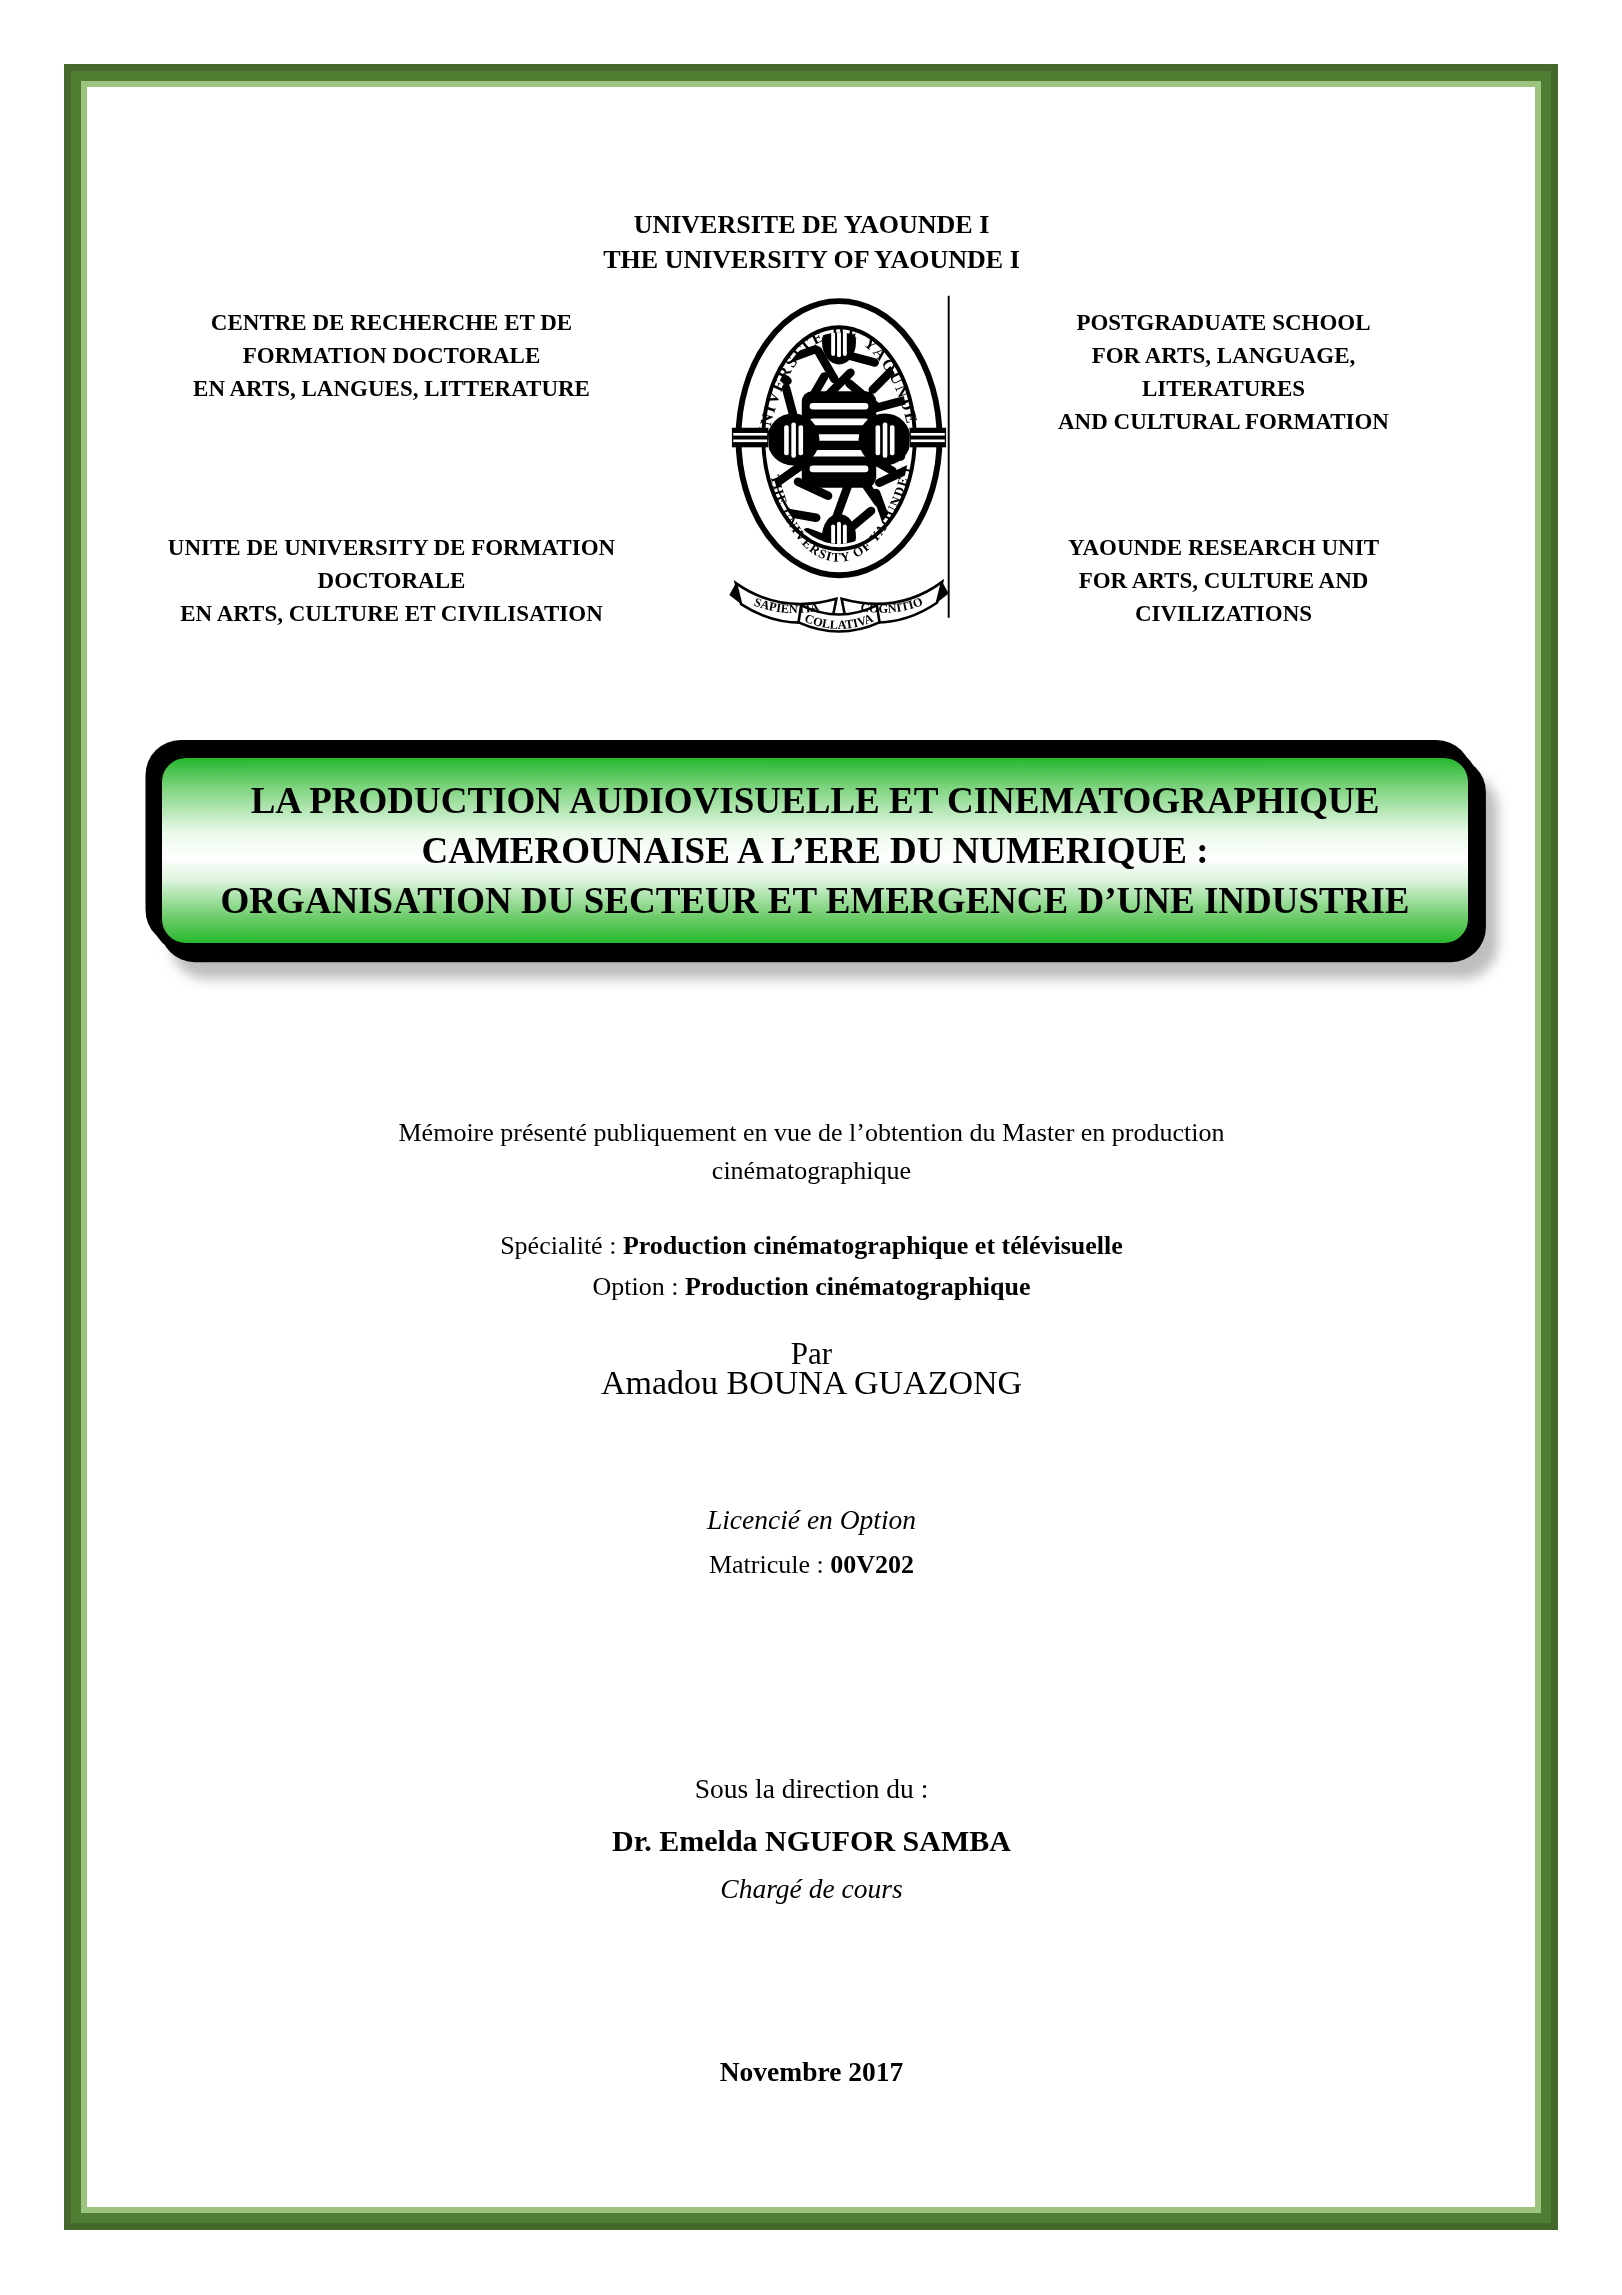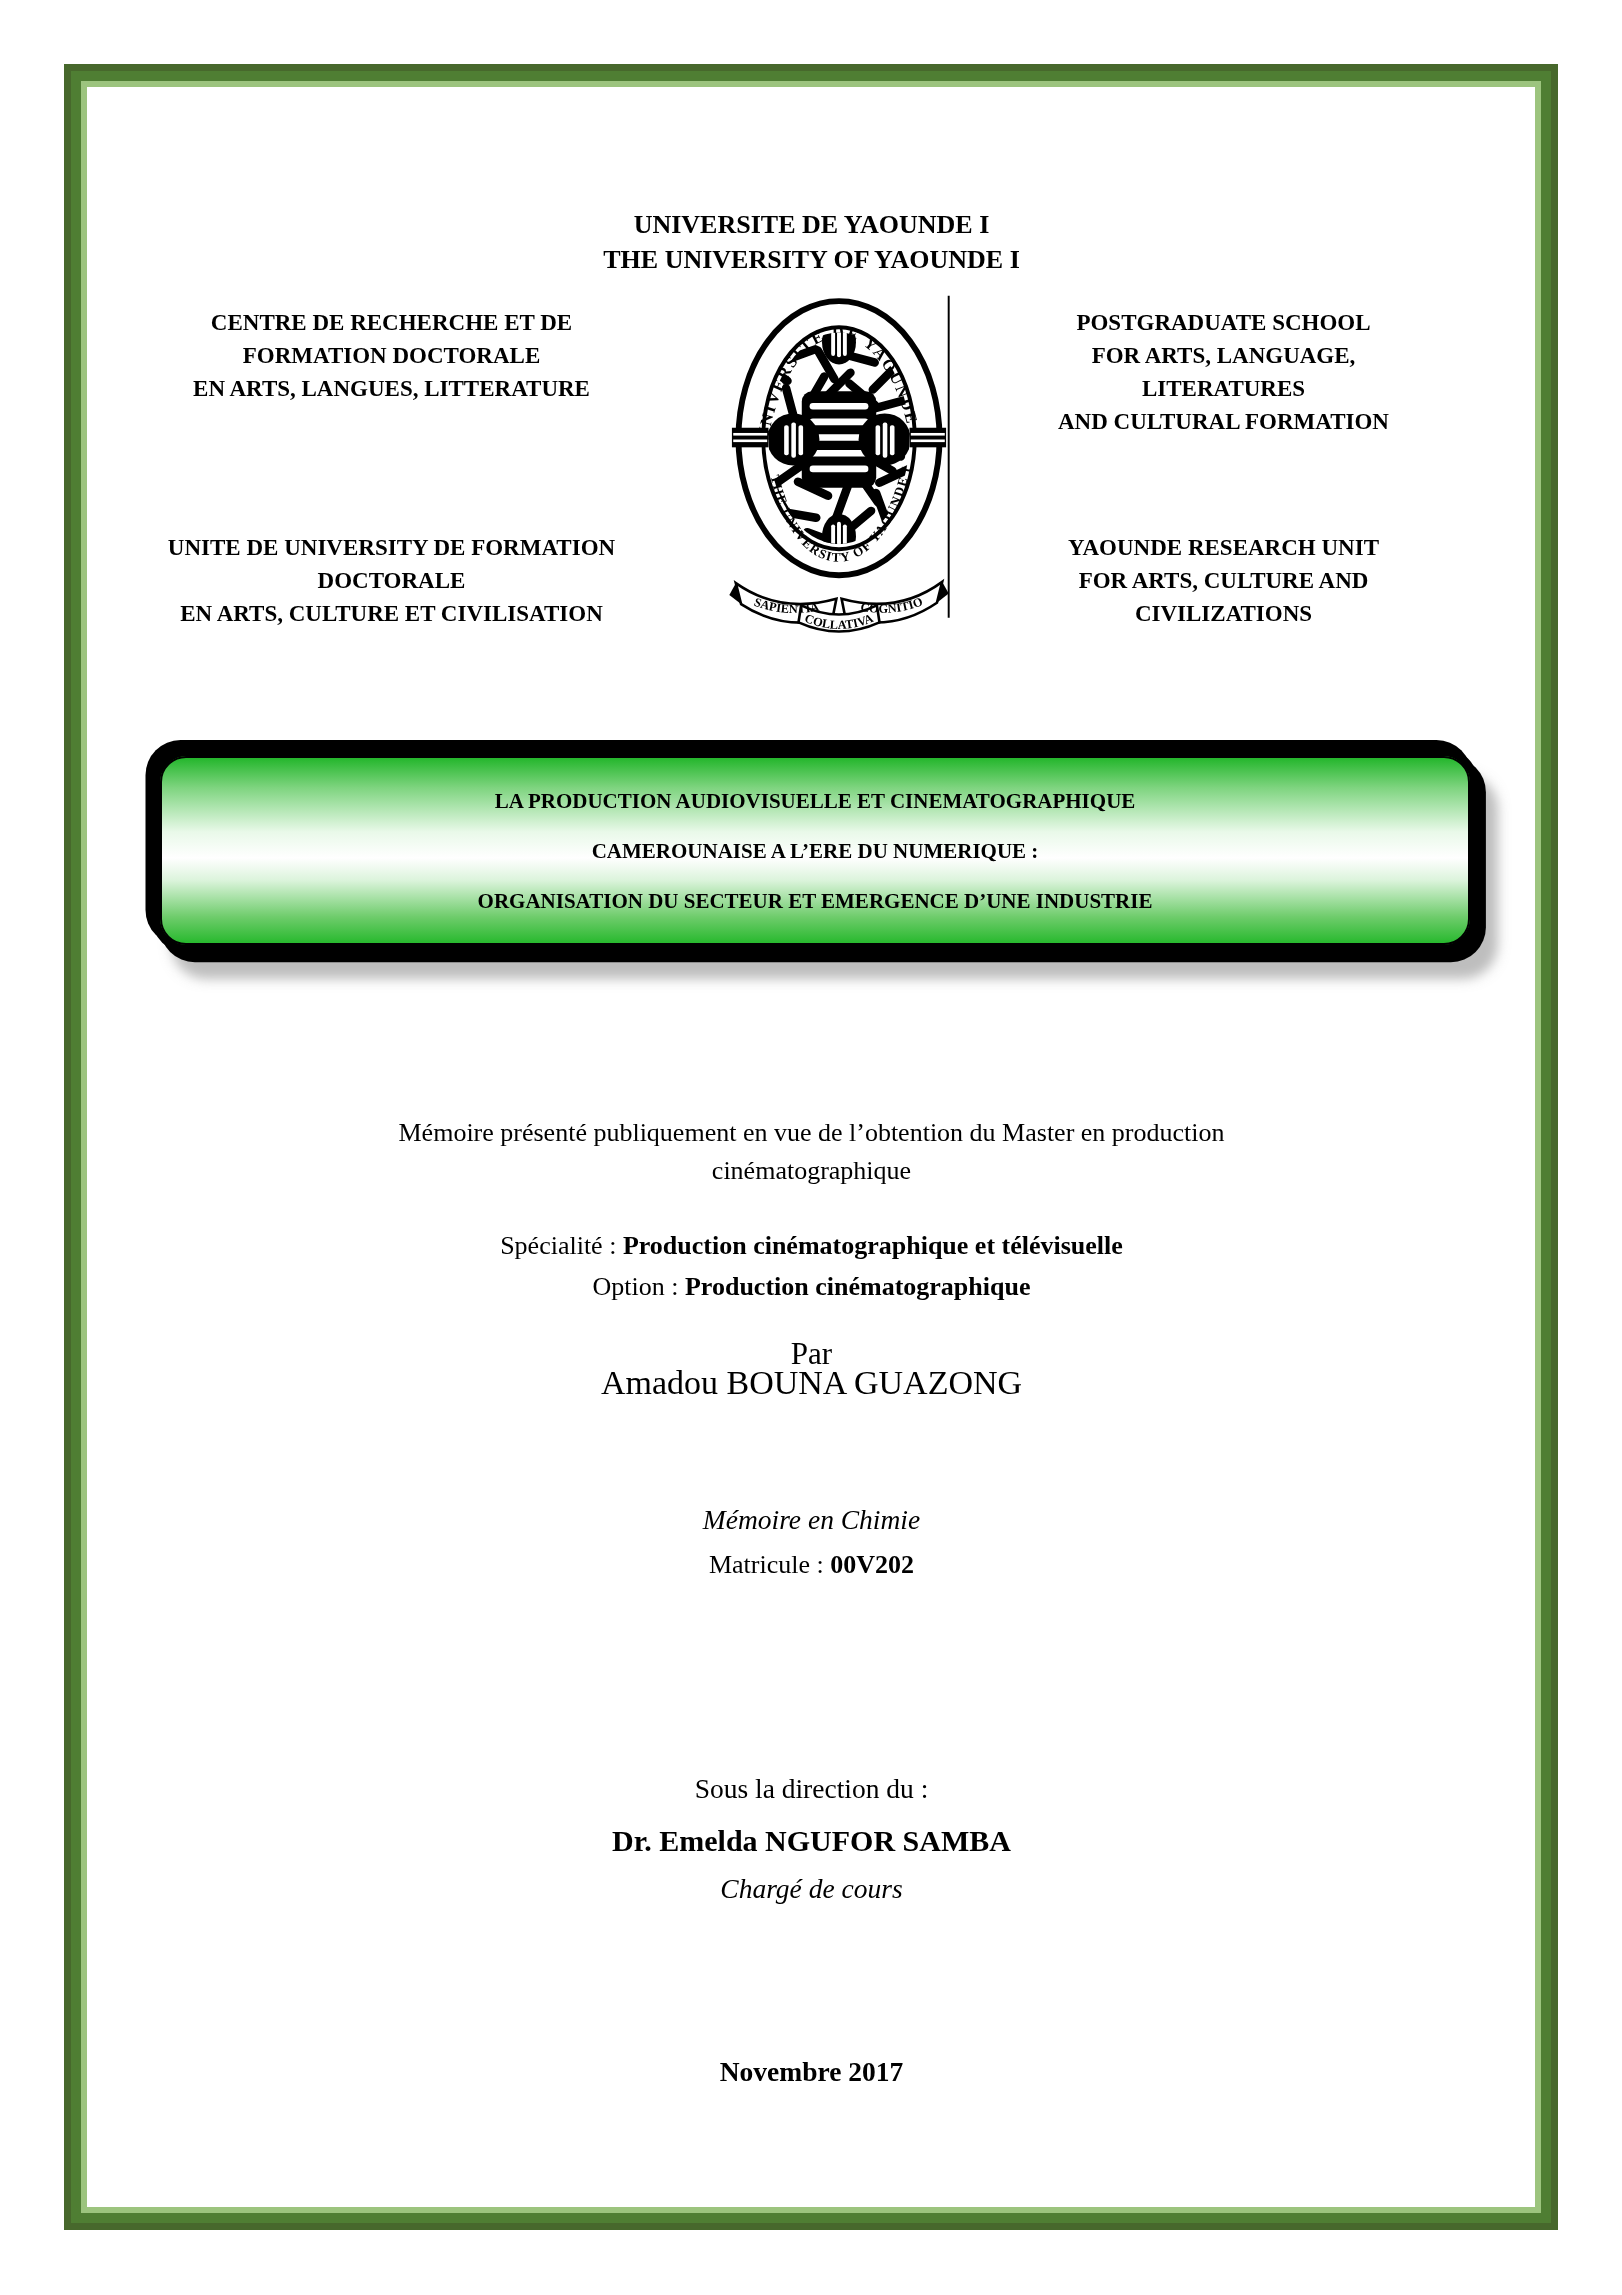--- a/index.html
+++ b/index.html
@@ -24,21 +24,21 @@
   
   .title-box{
     position:absolute;left:152px;top:748px;width:1326px;height:205px;box-sizing:border-box;
     border:8.5px solid #000;border-radius:35px;background:#2abb2f;
     box-shadow:-6.5px -7.9px 0 #000, 7.9px 9.2px 0 #000, 19.6px 26px 11.8px rgba(125,125,125,.5);
   }
   .title-inner{
     box-sizing:border-box;height:100%;margin:0;border:2.6px solid #000;border-radius:26px;
     background:linear-gradient(180deg,#24b62c 0%,#7ed47f 16%,#e9f9e9 40%,#ffffff 54%,#dcf4dc 66%,#6ecc6b 86%,#28b92e 100%);
     display:flex;flex-direction:column;justify-content:center;align-items:center;
-    font-size:21px;font-weight:bold;line-height:50px;text-align:left;
+    font-size:37px;font-weight:bold;line-height:50px;text-align:left;
   }
   
   .memoire{top:1114px;font-size:26px;font-weight:normal;line-height:38px;}
   .spec{top:1225px;font-size:26px;line-height:41px;}
   .spec .lbl{font-weight:normal;}
   .spec .val{font-weight:bold;}
   .par{top:1336px;font-size:31px;}
   .author-name{top:1364px;font-size:34px;font-weight:normal;}
   .qualification{top:1504px;font-size:27.5px;font-style:italic;}
   .matricule{top:1550px;font-size:26px;}
@@ -214,21 +214,21 @@
     <div>cinématographique</div>
   </div>
 
   <div class="row spec">
     <div><span class="lbl">Spécialité : </span><span class="val">Production cinématographique et télévisuelle</span></div>
     <div><span class="lbl">Option : </span><span class="val">Production cinématographique</span></div>
   </div>
 
   <div class="row par">Par</div>
   <div class="row author-name">Amadou BOUNA GUAZONG</div>
-  <div class="row qualification">Mémoire en Chimie</div>
+  <div class="row qualification">Licencié en Option</div>
   <div class="row matricule"><span>Matricule : </span><span class="val">00V202</span></div>
 
   <div class="row sup-head">Sous la direction du :</div>
   <div class="row sup-name">Dr. Emelda NGUFOR SAMBA</div>
   <div class="row sup-title">Chargé de cours</div>
 
   <div class="row date-row">Novembre 2017</div>
 
 </div>
 

